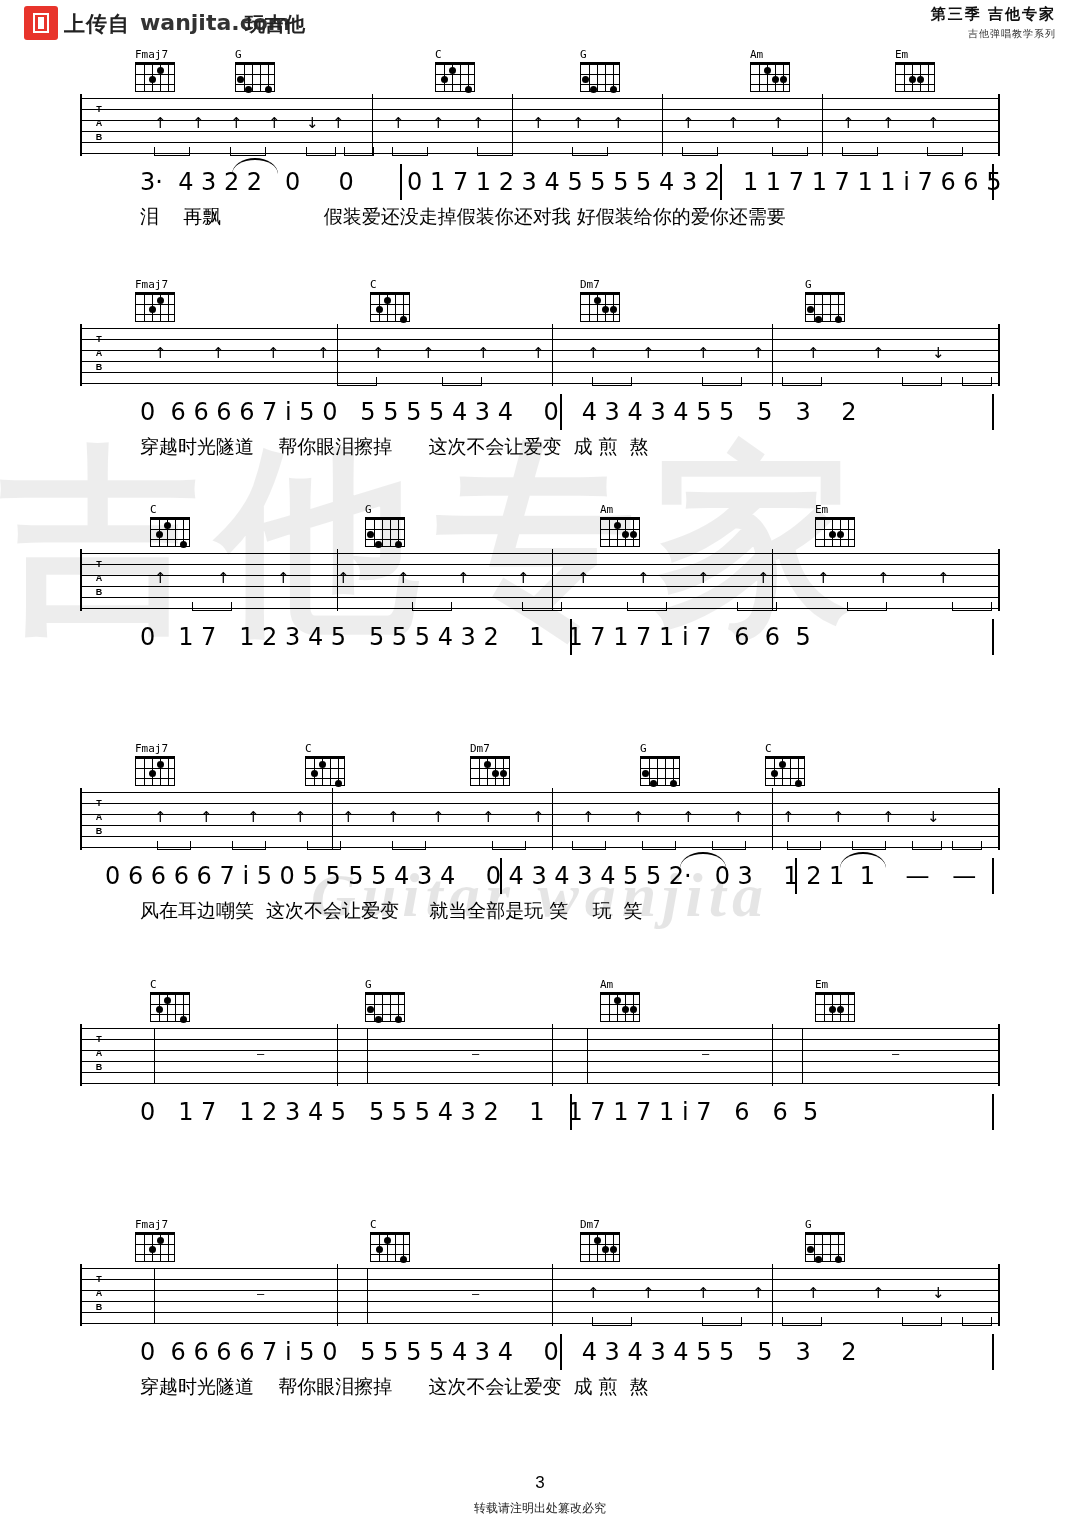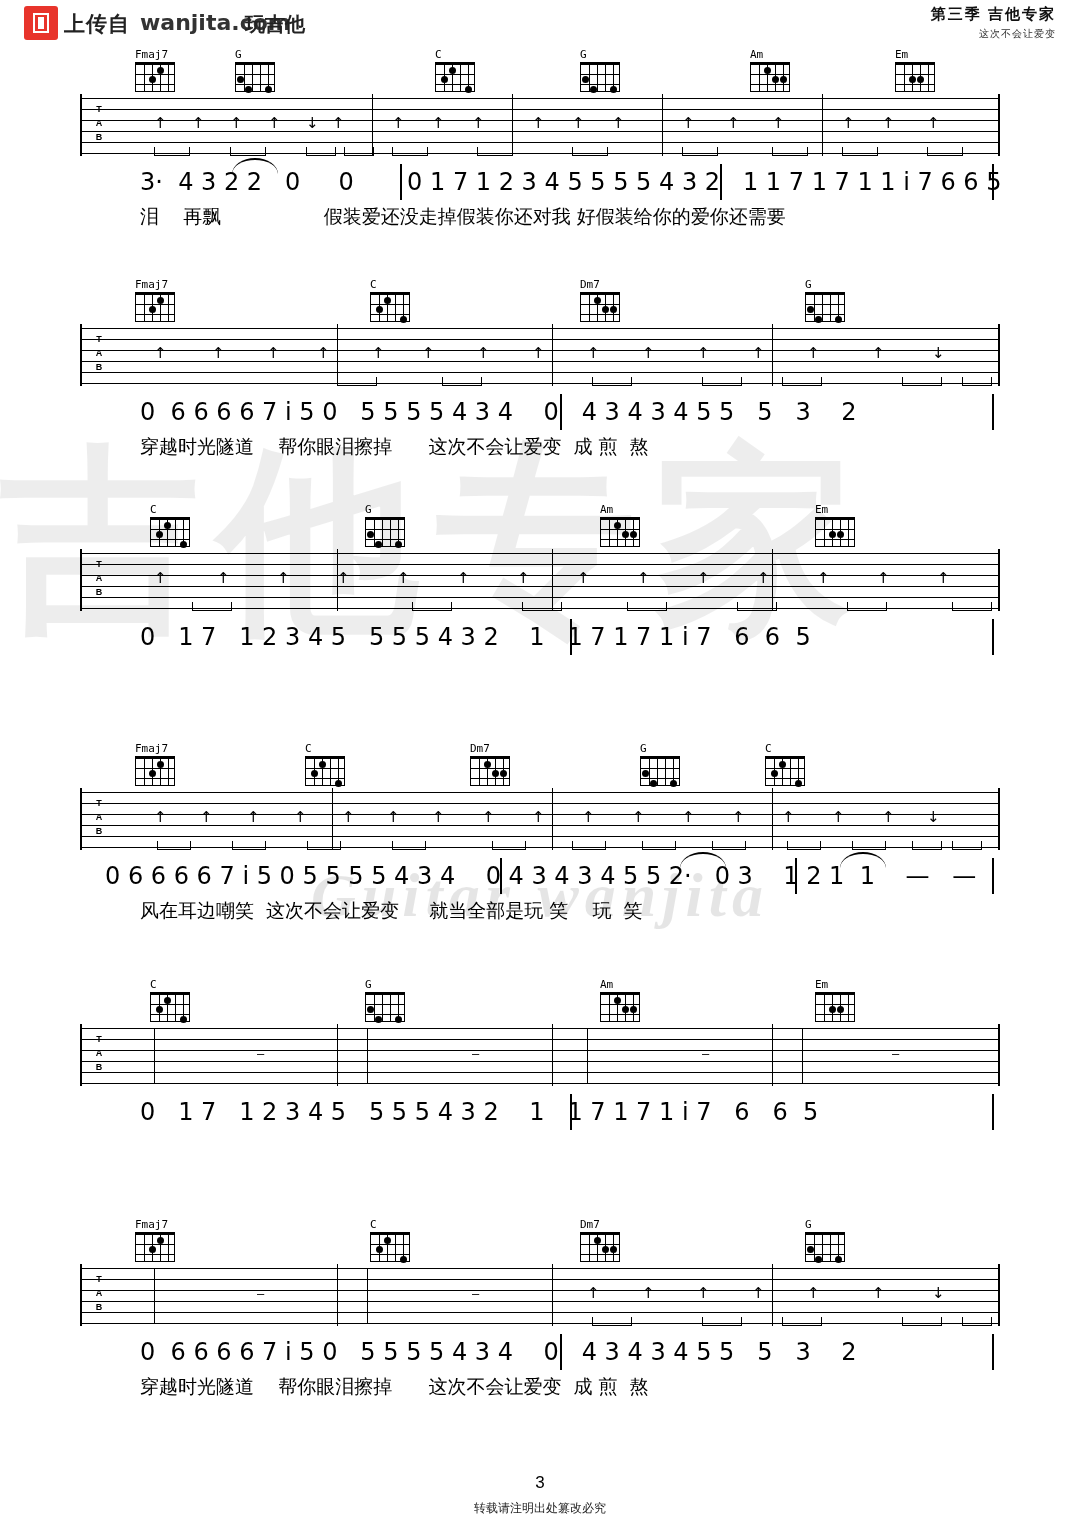--- a/index.html
+++ b/index.html
@@ -55,21 +55,21 @@
 </style>
 </head>
 <body>
 
 <div class="header">
   <div class="logo-box"></div>
   <div class="brand-up">上传自</div>
   <div class="brand-site">wanjita.com</div>
   <div class="brand-tail">玩吉他</div>
   <div class="hdr-right1">第三季  吉他专家</div>
-  <div class="hdr-right2">这次不会让爱变</div>
+  <div class="hdr-right2">吉他弹唱教学系列</div>
 </div>
 
 <div class="wm">吉他专家</div>
 <div class="wm2">Guitar wanjita</div>
 
 <div class="system" style="top:48px;">
   <div class="chordrow">
     <div class="chord" style="left:55px;">
       <div class="cname">Fmaj7</div>
       <div class="grid">

